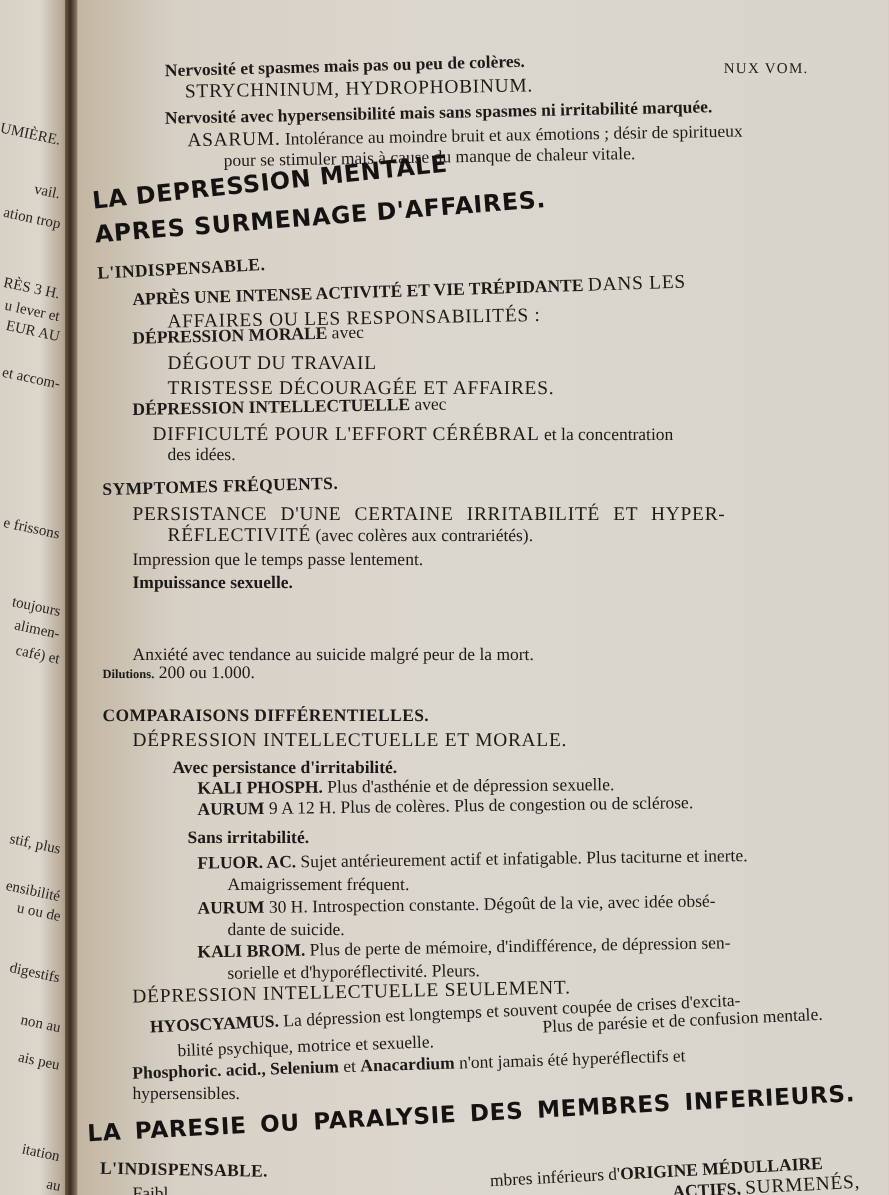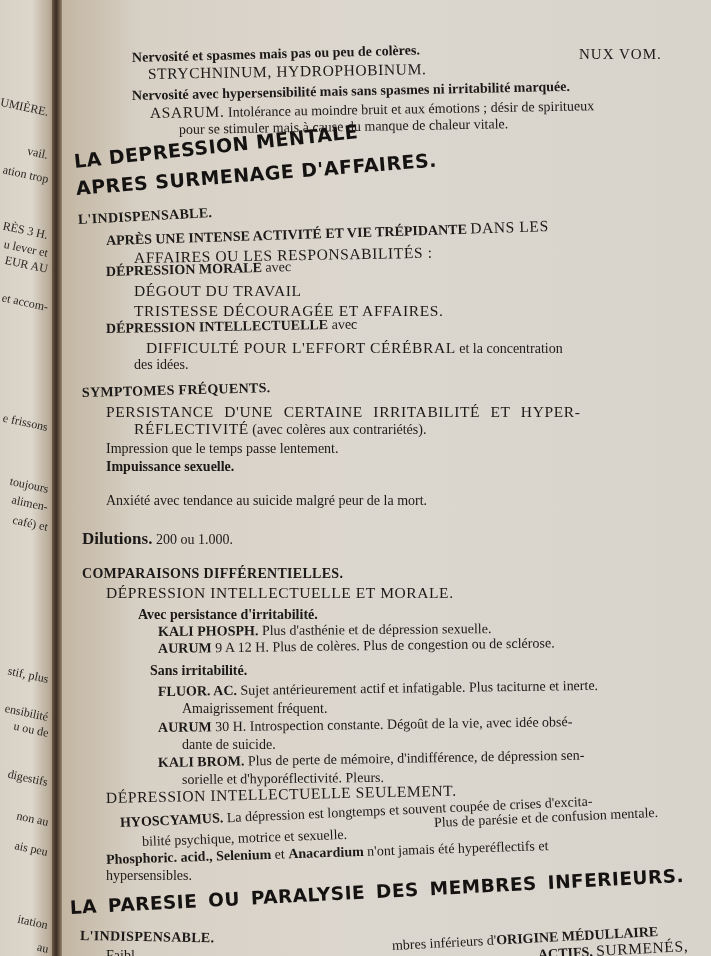--- a/index.html
+++ b/index.html
@@ -21,29 +21,29 @@
   .gutter {
     position:absolute; left:52px; top:0; width:12px; height:956px;
     background:linear-gradient(90deg,#6b5a45 0%,#3a2e22 35%,#7a6853 70%,#c0b19c 100%);
   }
   .right-page {
     position:absolute; left:62px; top:0; width:649px; height:956px;
     background:linear-gradient(90deg,#c3b6a2 0%,#d7d0c5 12%,#dcd7ce 45%,#d8d3cb 100%);
     overflow:hidden;
   }
   .ln { position:absolute; white-space:nowrap; font-size:14px; line-height:16px; }
-  .sm { font-size:17px; }
+  .sm { font-size:10px; }
   .b { font-weight:bold; }
   .caps { font-size:15.5px; letter-spacing:0.6px; }
   .head {
     font-family:"DejaVu Sans","Liberation Sans",sans-serif; font-weight:bold;
     font-size:19px; letter-spacing:0.5px; color:#151311;
   }
   .sect { font-weight:bold; font-size:14px; letter-spacing:0.3px; }
-  .running { font-size:15px; letter-spacing:1px; }
+  .running { font-size:12px; letter-spacing:1px; }
 </style>
 </head>
 <body>
 
 <div class="left-page">
   <div class="left-frag" style="top:105px">LUMIÈRE.</div>
   <div class="left-frag" style="top:148px">vail.</div>
   <div class="left-frag" style="top:172px">ation trop</div>
   <div class="left-frag" style="top:228px">RÈS 3 H.</div>
   <div class="left-frag" style="top:246px">u lever et</div>
@@ -89,36 +89,36 @@
   <div class="ln" style="left:44px;top:264px;transform:rotate(-1.5deg);transform-origin:left">
     <span class="b">DÉPRESSION MORALE</span>
     <span>avec</span>
   </div>
   <div class="ln caps" style="left:72px;top:283px">DÉGOUT DU TRAVAIL</div>
   <div class="ln caps" style="left:72px;top:303px">TRISTESSE DÉCOURAGÉE ET AFFAIRES.</div>
   <div class="ln" style="left:44px;top:321px;transform:rotate(-1deg);transform-origin:left">
     <span class="b">DÉPRESSION INTELLECTUELLE</span>
     <span>avec</span>
   </div>
-  <div class="ln" style="left:84px;top:340px">
+  <div class="ln" style="left:60px;top:340px">
     <span class="caps">DIFFICULTÉ POUR L'EFFORT CÉRÉBRAL</span>
     <span>et la concentration</span>
   </div>
   <div class="ln" style="left:72px;top:357px">des idées.</div>
 
   <div class="ln sect" style="left:20px;top:385px;transform:rotate(-1.5deg);transform-origin:left">SYMPTOMES FRÉQUENTS.</div>
   <div class="ln caps" style="left:44px;top:404px;word-spacing:6px">PERSISTANCE D'UNE CERTAINE IRRITABILITÉ ET HYPER-</div>
   <div class="ln" style="left:44px;top:441px">Impression que le temps passe lentement.</div>
   <div class="ln" style="left:72px;top:421px">
     <span class="caps">RÉFLECTIVITÉ</span>
     <span>(avec colères aux contrariétés).</span>
   </div>
   <div class="ln b" style="left:44px;top:459px">Impuissance sexuelle.</div>
 
-  <div class="ln" style="left:44px;top:493px">Anxiété avec tendance au suicide malgré peur de la mort.</div>
+  <div class="ln" style="left:44px;top:517px">Anxiété avec tendance au suicide malgré peur de la mort.</div>
 
   <div class="ln" style="left:20px;top:531px">
     <span class="b sm">Dilutions.</span>
     <span>200 ou 1.000.</span>
   </div>
 
   <div class="ln caps" style="left:44px;top:585px">DÉPRESSION INTELLECTUELLE ET MORALE.</div>
   <div class="ln sect" style="left:20px;top:566px">COMPARAISONS DIFFÉRENTIELLES.</div>
   <div class="ln b" style="left:76px;top:607px">Avec persistance d'irritabilité.</div>
   <div class="ln" style="left:96px;top:624px;transform:rotate(-0.5deg);transform-origin:left">

